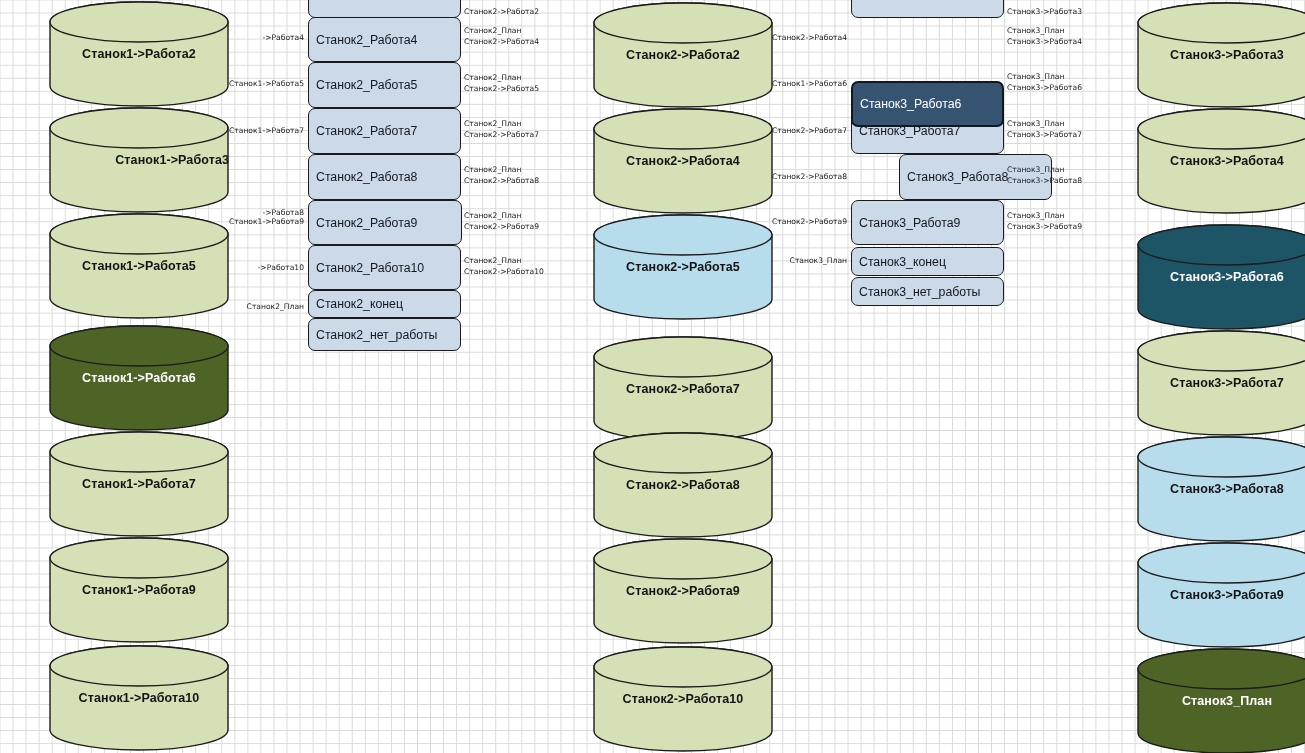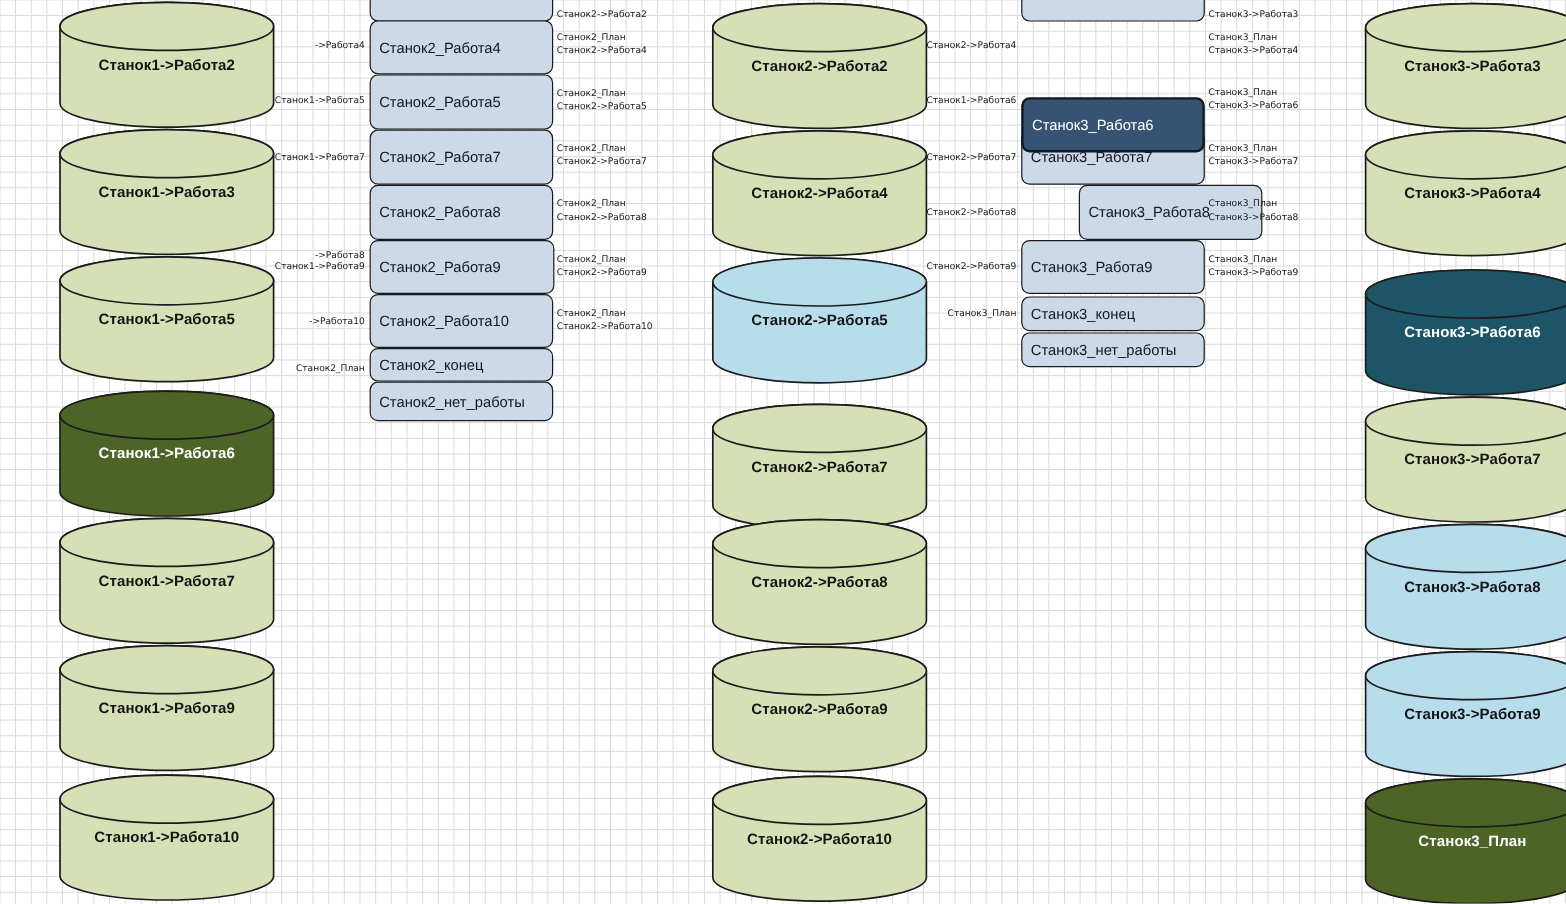--- a/index.html
+++ b/index.html
@@ -84,21 +84,21 @@
         <path d="M 1,20 A 89,20 0 0 1 179,20 L 179,84 A 89,20 0 0 1 1,84 Z" fill="#d6e0b6" stroke="#1b1b1b" stroke-width="1.4"></path>
         <ellipse cx="90" cy="20" rx="89" ry="20" fill="#d6e0b6" stroke="#1b1b1b" stroke-width="1.4"></ellipse>
       </svg>
       <div class="cyl-label" style="top: 45px; color: rgb(20, 20, 20);">Станок1-&gt;Работа2</div>
     </div>
     <div class="cyl" style="left: 22px; top: 108px; width: 180px; height: 104px;">
       <svg width="180" height="104" viewBox="0 0 180 104">
         <path d="M 1,20 A 89,20 0 0 1 179,20 L 179,84 A 89,20 0 0 1 1,84 Z" fill="#d6e0b6" stroke="#1b1b1b" stroke-width="1.4"></path>
         <ellipse cx="90" cy="20" rx="89" ry="20" fill="#d6e0b6" stroke="#1b1b1b" stroke-width="1.4"></ellipse>
       </svg>
-      <div class="cyl-label" style="top: 45px; color: rgb(20, 20, 20);">Станок1-&gt;Работа3</div>
+      <div class="cyl-label" style="top: 45px; color: rgb(20, 20, 20); text-align: right;">Станок1-&gt;Работа3</div>
     </div>
     <div class="cyl" style="left: 22px; top: 214px; width: 180px; height: 104px;">
       <svg width="180" height="104" viewBox="0 0 180 104">
         <path d="M 1,20 A 89,20 0 0 1 179,20 L 179,84 A 89,20 0 0 1 1,84 Z" fill="#d6e0b6" stroke="#1b1b1b" stroke-width="1.4"></path>
         <ellipse cx="90" cy="20" rx="89" ry="20" fill="#d6e0b6" stroke="#1b1b1b" stroke-width="1.4"></ellipse>
       </svg>
       <div class="cyl-label" style="top: 45px; color: rgb(20, 20, 20);">Станок1-&gt;Работа5</div>
     </div>
     <div class="cyl" style="left: 22px; top: 326px; width: 180px; height: 104px;">
       <svg width="180" height="104" viewBox="0 0 180 104">

